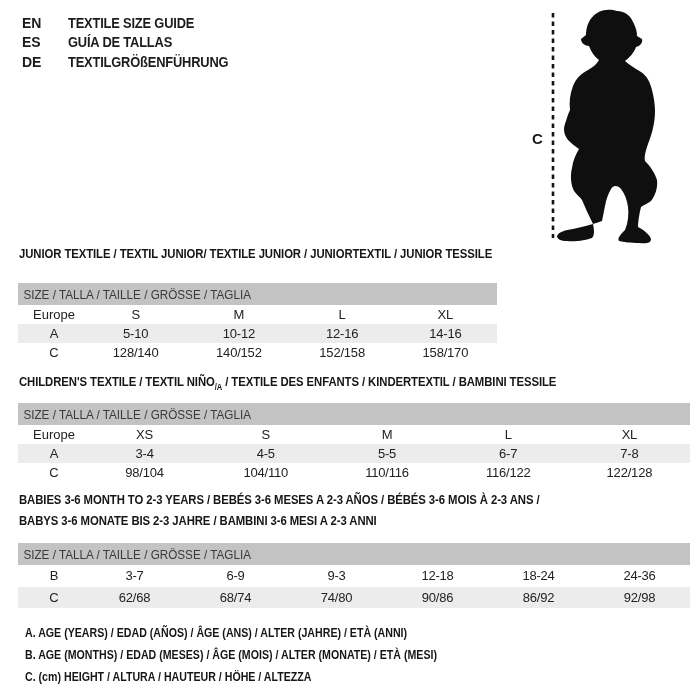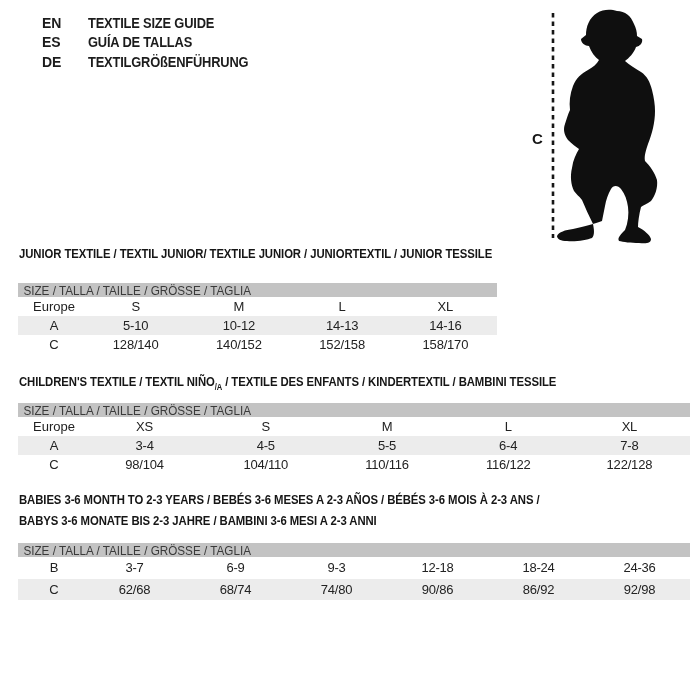--- a/index.html
+++ b/index.html
@@ -2,34 +2,34 @@
 <html style="--header-bar: #c3c3c3; --alt-row: #ececec; --silhouette: #0f0f0f;"><head>
 <meta charset="utf-8">
 <style>
   html,body{margin:0;padding:0;background:#ffffff;}
   .page{
     position:relative;width:700px;height:700px;background:#ffffff;overflow:hidden;
     font-family:"Liberation Sans","DejaVu Sans",sans-serif;color:#1c1c1c;
   }
   
   .lang-list{position:absolute;left:22px;top:13px;}
-  .lang-row{display:flex;height:19.5px;align-items:center;font-weight:bold;font-size:14px;margin-left:20px;}
+  .lang-row{display:flex;height:19.5px;align-items:center;font-weight:bold;font-size:14px;}
   .lang-code{width:46px;letter-spacing:-.2px;}
   .lang-label{white-space:nowrap;transform:scaleX(.92);transform-origin:0 50%;letter-spacing:-.2px;}
   
   .figure-svg{position:absolute;left:525px;top:5px;}
   
   .sec-title{
     position:absolute;left:19px;font-weight:bold;font-size:13.5px;white-space:nowrap;
     transform:scaleX(.84);transform-origin:0 50%;letter-spacing:-.1px;color:#161616;
   }
   .sec-title sub{font-size:9px;}
   .tbl{position:absolute;left:18px;}
   .tbl-head{
-    height:14px;background:var(--header-bar,#c3c3c3);display:flex;align-items:center;
+    height:22px;background:var(--header-bar,#c3c3c3);display:flex;align-items:center;
     font-size:13px;color:#3a3a3a;
   }
   .tbl-head span{padding-left:6px;white-space:nowrap;transform:scaleX(.9);transform-origin:0 50%;}
   .trow{display:grid;align-items:center;font-size:13px;color:#222;}
   .h19{height:19px;} .h21{height:21.5px;}
   .g4{grid-template-columns:66px repeat(4,1fr);}
   .g5{grid-template-columns:66px repeat(5,1fr);}
   .g6{grid-template-columns:66px repeat(6,1fr);}
   .alt{background:var(--alt-row,#ececec);}
   .lbl{padding-left:6px;text-align:center;}
@@ -93,21 +93,21 @@
       <span class="lbl">Europe</span>
       <span class="val">S</span>
       <span class="val">M</span>
       <span class="val">L</span>
       <span class="val">XL</span>
     </div>
     <div class="trow g4 h19 alt">
       <span class="lbl">A</span>
       <span class="val">5-10</span>
       <span class="val">10-12</span>
-      <span class="val">14-13</span>
+      <span class="val">12-16</span>
       <span class="val">14-16</span>
     </div>
     <div class="trow g4 h19">
       <span class="lbl">C</span>
       <span class="val">128/140</span>
       <span class="val">140/152</span>
       <span class="val">152/158</span>
       <span class="val">158/170</span>
     </div>
   </div>
@@ -125,21 +125,21 @@
       <span class="val">S</span>
       <span class="val">M</span>
       <span class="val">L</span>
       <span class="val">XL</span>
     </div>
     <div class="trow g5 h19 alt">
       <span class="lbl">A</span>
       <span class="val">3-4</span>
       <span class="val">4-5</span>
       <span class="val">5-5</span>
-      <span class="val">6-4</span>
+      <span class="val">6-7</span>
       <span class="val">7-8</span>
     </div>
     <div class="trow g5 h19">
       <span class="lbl">C</span>
       <span class="val">98/104</span>
       <span class="val">104/110</span>
       <span class="val">110/116</span>
       <span class="val">116/122</span>
       <span class="val">122/128</span>
     </div>
@@ -164,14 +164,19 @@
       <span class="lbl">C</span>
       <span class="val">62/68</span>
       <span class="val">68/74</span>
       <span class="val">74/80</span>
       <span class="val">90/86</span>
       <span class="val">86/92</span>
       <span class="val">92/98</span>
     </div>
   </div>
 
+  <div class="legend">
+    <div class="legend-line">A. AGE (YEARS) / EDAD (AÑOS) / ÂGE (ANS) / ALTER (JAHRE) / ETÀ (ANNI)</div>
+    <div class="legend-line">B. AGE (MONTHS) / EDAD (MESES) / ÂGE (MOIS) / ALTER (MONATE) / ETÀ (MESI)</div>
+    <div class="legend-line">C. (cm) HEIGHT / ALTURA / HAUTEUR / HÖHE / ALTEZZA</div>
+  </div>
 
 </div>
 
 </body></html>

